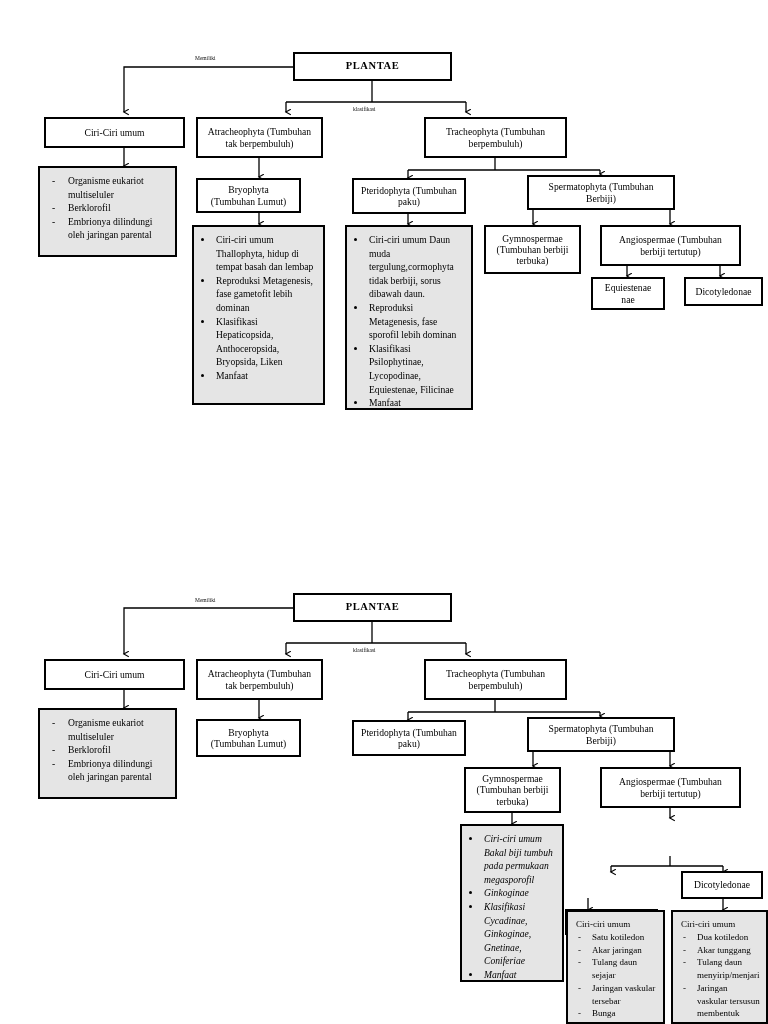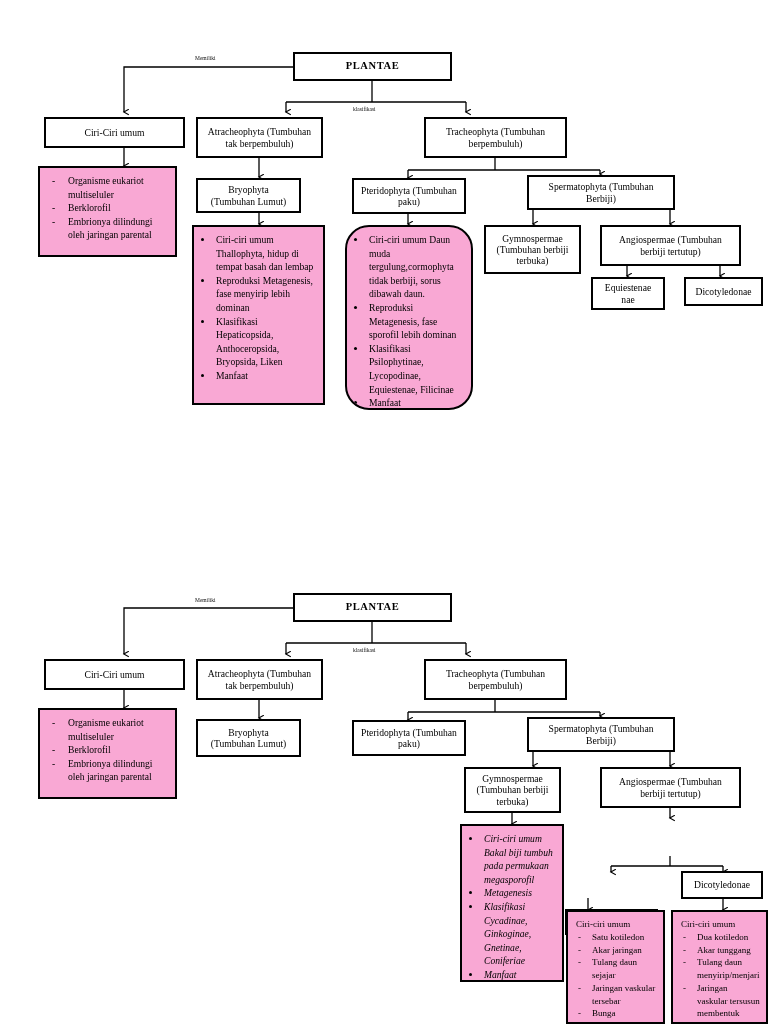--- a/index.html
+++ b/index.html
@@ -45,21 +45,21 @@
     letter-spacing: 0.6px;
   }
   .node .txt {
     display: block;
     white-space: pre-line;
   }
   .detail {
     position: absolute;
     box-sizing: border-box;
     border: 2px solid #000;
-    background: #f9a8d4;
+    background: #e5e5e5;
     padding: 6px 6px 6px 6px;
     line-height: 1.42;
     text-align: left;
     overflow: hidden;
   }
   .detail ul {
     margin: 0;
     padding: 0 0 0 14px;
     list-style: disc;
   }
@@ -252,27 +252,27 @@
   </div>
 
   <div class="node fs10" style="left:527px; top:175px; width:148px; height:35px;">
     <span class="txt">Spermatophyta (Tumbuhan
 Berbiji)</span>
   </div>
 
   <div class="detail fs10" style="left:192px; top:225px; width:133px; height:180px;">
     <ul>
       <li>Ciri-ciri umum Thallophyta, hidup di tempat basah dan lembap</li>
-      <li>Reproduksi Metagenesis, fase menyirip lebih dominan</li>
+      <li>Reproduksi Metagenesis, fase gametofit lebih dominan</li>
       <li>Klasifikasi Hepaticopsida, Anthoceropsida, Bryopsida, Liken</li>
       <li>Manfaat</li>
     </ul>
   </div>
 
-  <div class="detail fs10" style="left:345px; top:225px; width:128px; height:185px;border-radius:24px;">
+  <div class="detail fs10" style="left:345px; top:225px; width:128px; height:185px;">
     <ul>
       <li>Ciri-ciri umum Daun muda tergulung,cormophyta tidak berbiji, sorus dibawah daun.</li>
       <li>Reproduksi Metagenesis, fase sporofil lebih dominan</li>
       <li>Klasifikasi Psilophytinae, Lycopodinae, Equiestenae, Filicinae</li>
       <li>Manfaat</li>
     </ul>
   </div>
 
   <div class="node fs10" style="left:484px; top:225px; width:97px; height:49px;">
     <span class="txt">Gymnospermae
@@ -346,21 +346,21 @@
 
   <div class="node fs10" style="left:600px; top:767px; width:141px; height:41px;">
     <span class="txt">Angiospermae (Tumbuhan
 berbiji tertutup)</span>
   </div>
 
 
   <div class="detail fs10" style="left:460px; top:824px; width:104px; height:158px;font-style:italic;">
     <ul>
       <li>Ciri-ciri umum Bakal biji tumbuh pada permukaan megasporofil</li>
-      <li>Metagenesis</li>
+      <li>Ginkoginae</li>
       <li>Klasifikasi Cycadinae, Ginkoginae, Gnetinae, Coniferiae</li>
       <li>Manfaat</li>
     </ul>
   </div>
 
   <div class="node fs10" style="left:565px; top:873px; width:93px; height:26px;margin-top:36px;">
     <span class="txt">Monocotyledonae</span>
   </div>
 
   <div class="node fs10" style="left:681px; top:871px; width:82px; height:28px;">

